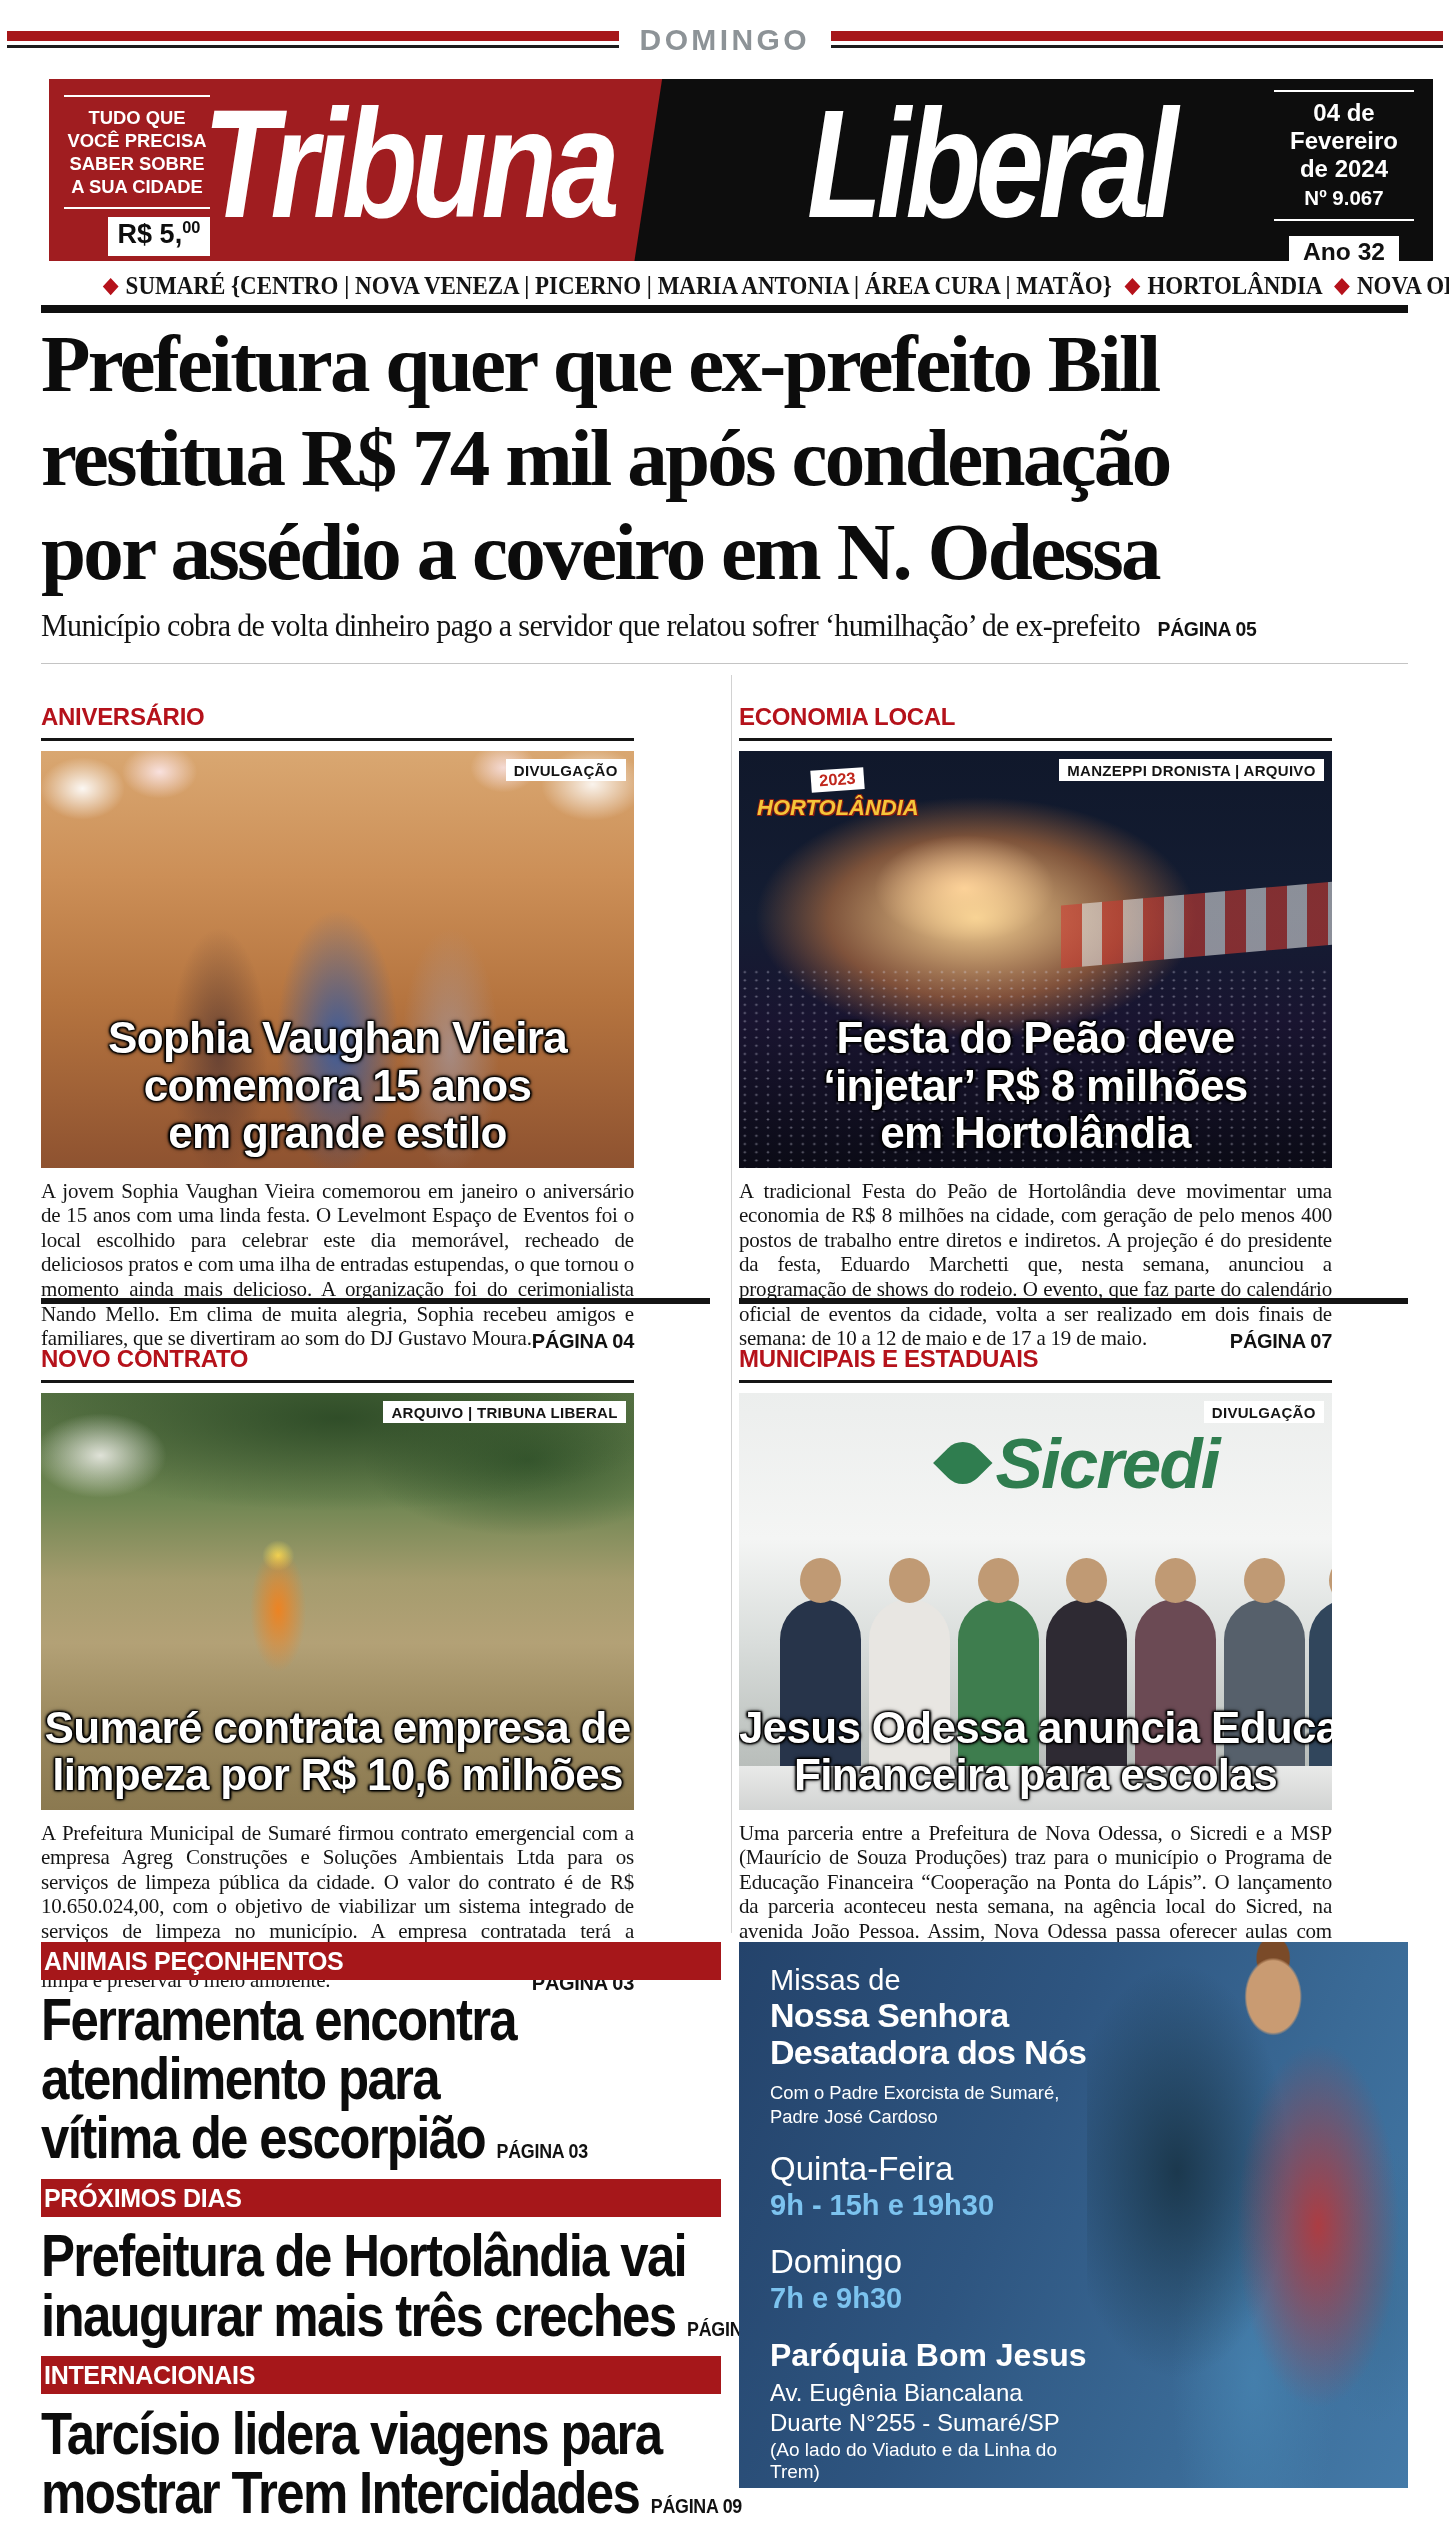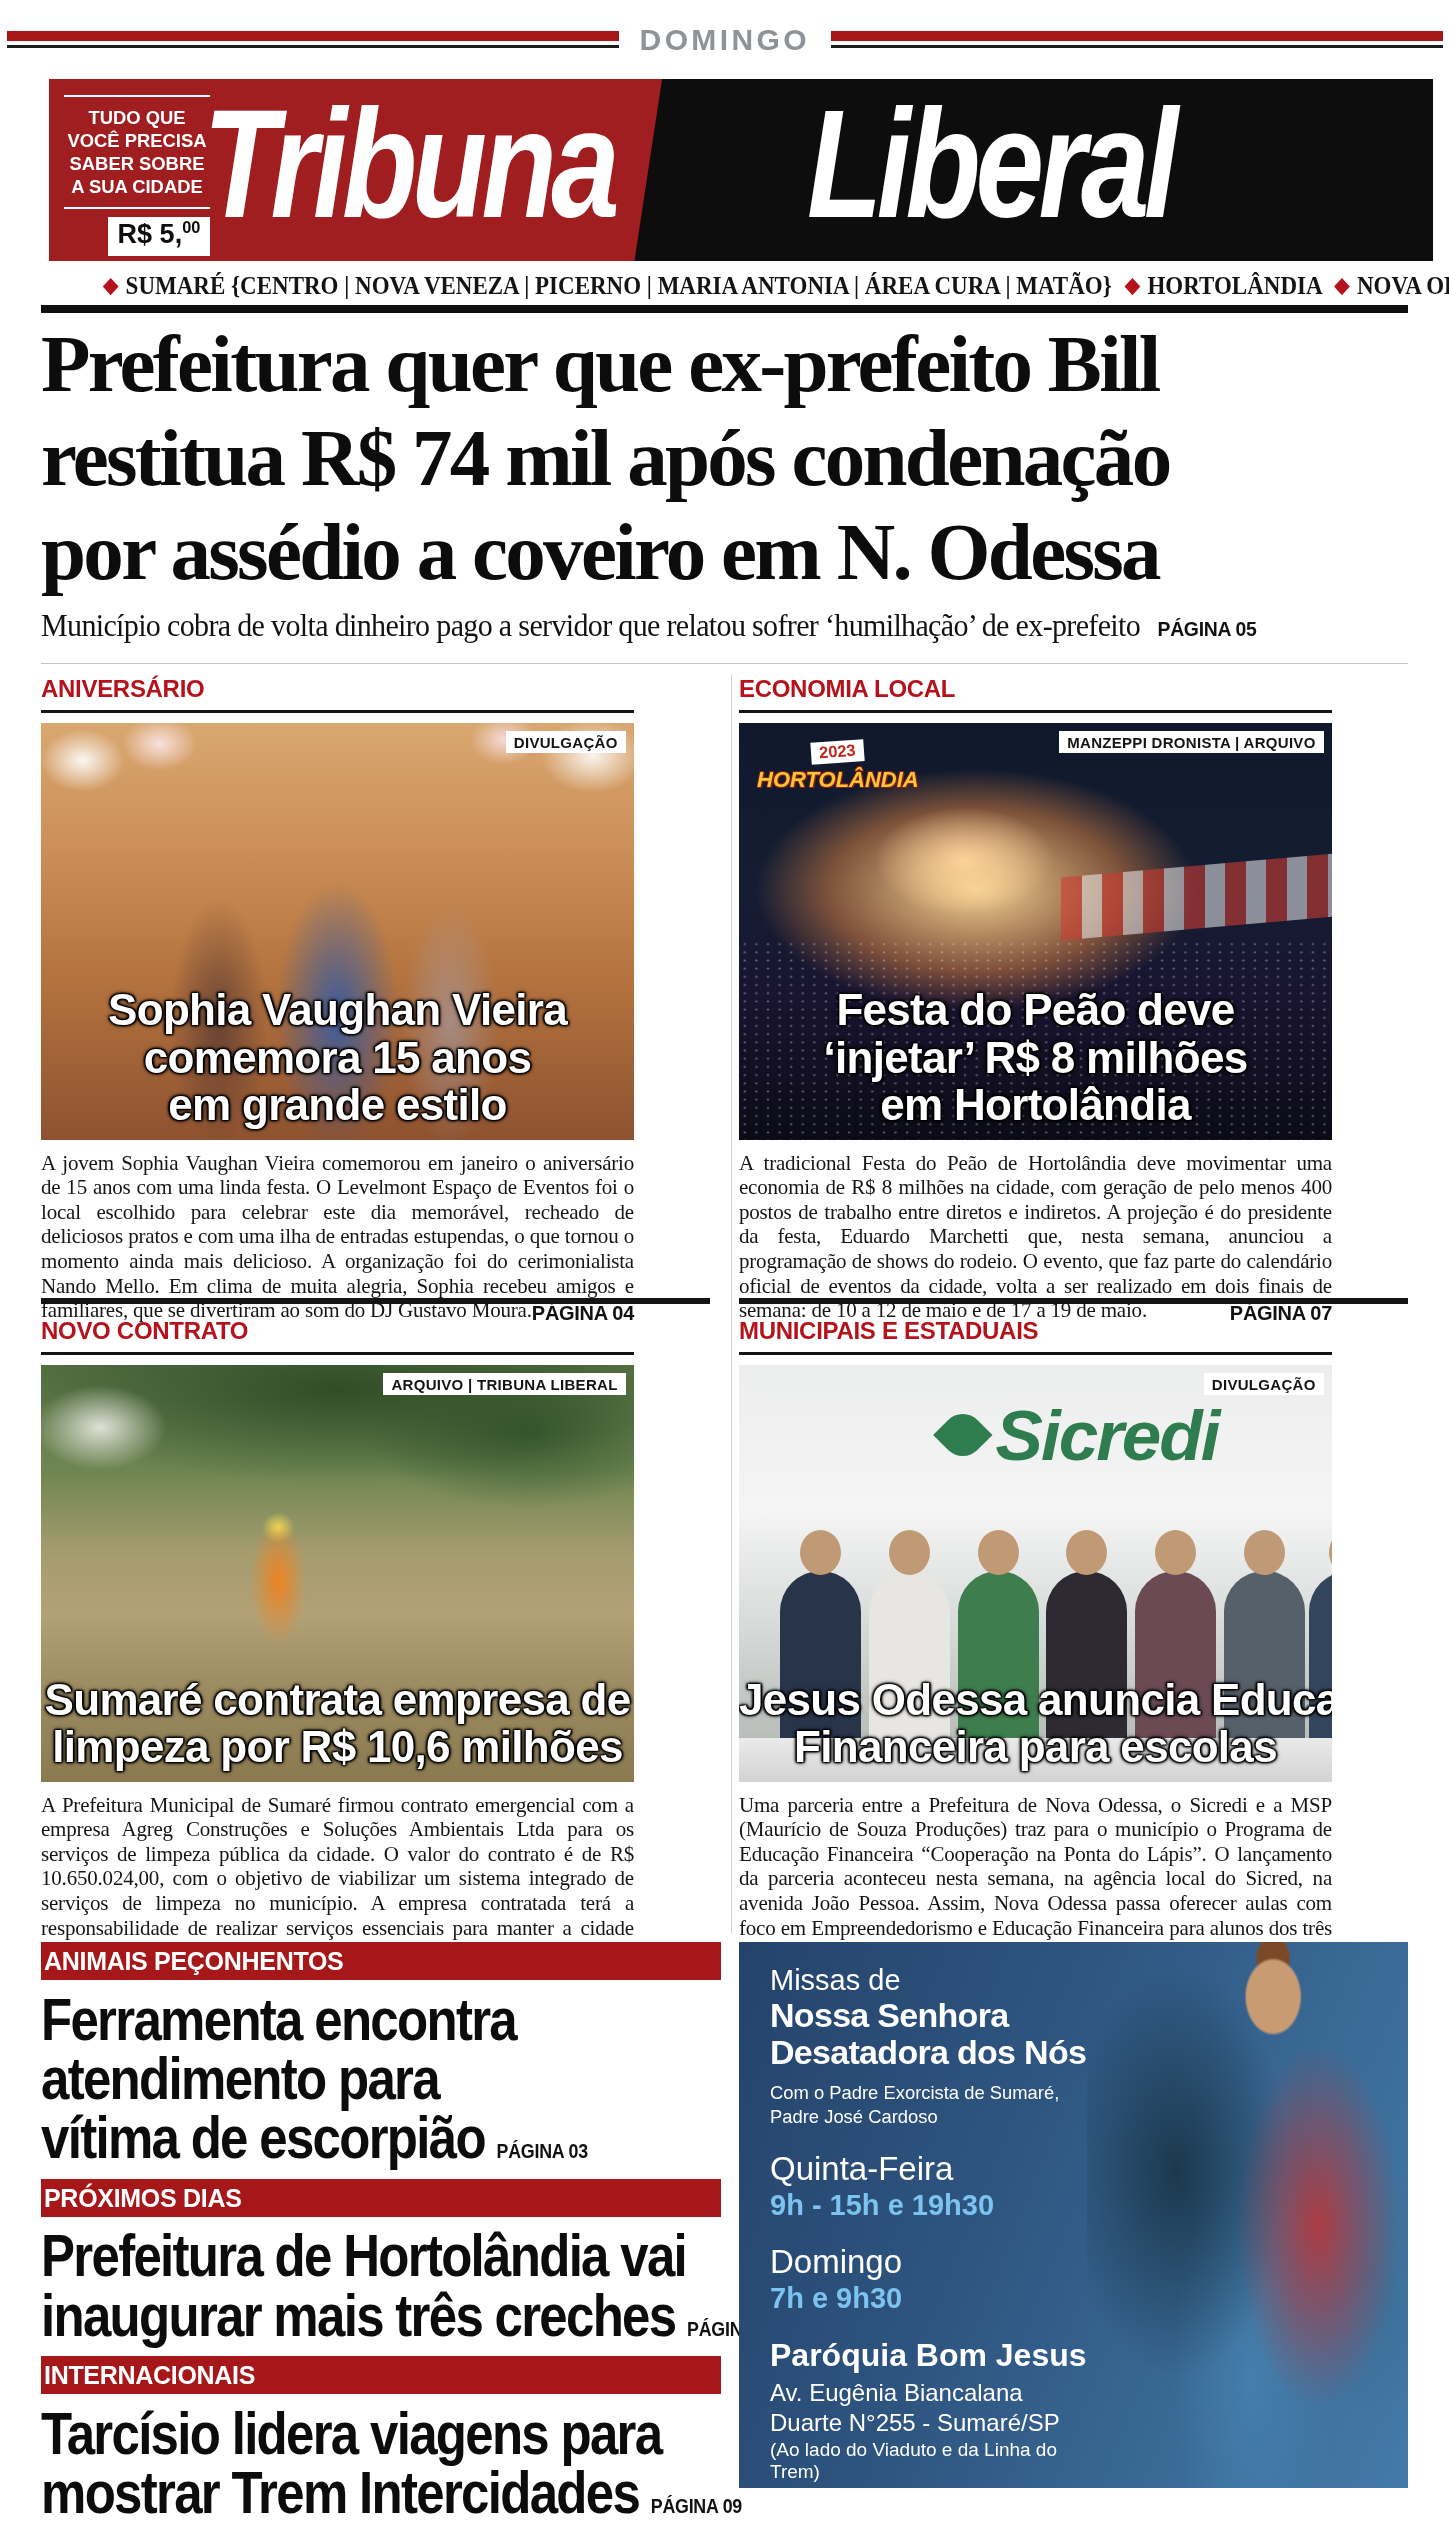--- a/index.html
+++ b/index.html
@@ -48,21 +48,21 @@
   .lead-sub { position:absolute; top:608px; left:41px; width:1367px; font-family:"Liberation Serif", serif;
               font-size:31px; letter-spacing:-0.7px; color:#121212; white-space:nowrap;
               transform:scaleX(0.97); transform-origin:left; }
   .pref { font-family:"Liberation Sans", sans-serif; font-weight:bold; font-size:20px; color:#111; letter-spacing:-0.3px; }
   .lead-sub .pref { margin-left:18px; }
   .hairline-h { position:absolute; top:663px; left:41px; width:1367px; height:1.4px; background:#c4c4c4; }
   .gutter-v { position:absolute; left:731px; top:675px; width:1.4px; height:1258px; background:#d2d2d2; }
   .row-sep { position:absolute; top:1298px; width:669px; height:6.1px; background:#141414; }
 
   
-  .article { position:absolute; width:593px; }
+  .article { position:absolute; width:593px;margin-top:28px; }
   #a1 { left:41px;   top:675px; }
   #a2 { left:739px; top:675px; }
   #a3 { left:41px;   top:1317px; }
   #a4 { left:739px; top:1317px; }
   .kicker { color:#b5121b; font-weight:bold; font-size:24px; letter-spacing:-0.3px; margin-bottom:6.8px; }
   .kicker-rule { height:3.4px; background:#151515; margin-bottom:9.6px; }
   .photo { height:417px; position:relative; overflow:hidden; margin-bottom:11px; background:#999; }
   .credit { position:absolute; top:8.2px; right:8.2px; background:#fff; color:#141414; font-weight:bold;
             font-size:15px; padding:2.7px 8.2px; letter-spacing:0.3px; z-index:5; }
   .caption { position:absolute; bottom:11px; left:0; right:0; text-align:center; color:#fff; font-weight:bold;
@@ -155,20 +155,31 @@
   <div class="mh-black"></div>
   <div class="mh-tagline">
     <div>TUDO QUE</div>
     <div>VOCÊ PRECISA</div>
     <div>SABER SOBRE</div>
     <div>A SUA CIDADE</div>
   </div>
   <div class="mh-price"><span>R$ 5,</span><sup>00</sup></div>
   <div class="mh-title" id="mh-t1">Tribuna</div>
   <div class="mh-title" id="mh-t2">Liberal</div>
+  <div class="mh-date">
+    <div class="rule"></div>
+    <div class="mh-date-lines">
+      <div>04 de</div>
+      <div>Fevereiro</div>
+      <div>de 2024</div>
+    </div>
+    <div class="mh-edition">Nº 9.067</div>
+    <div class="rule"></div>
+    <div class="mh-year">Ano 32</div>
+  </div>
 </div>
 
 <div class="cities">
   <span class="diamond">◆</span><span>SUMARÉ {CENTRO | NOVA VENEZA | PICERNO | MARIA ANTONIA | ÁREA CURA | MATÃO}</span>
   <span class="diamond">◆</span><span>HORTOLÂNDIA</span>
   <span class="diamond">◆</span><span>NOVA ODESSA</span>
   
   
   
   

